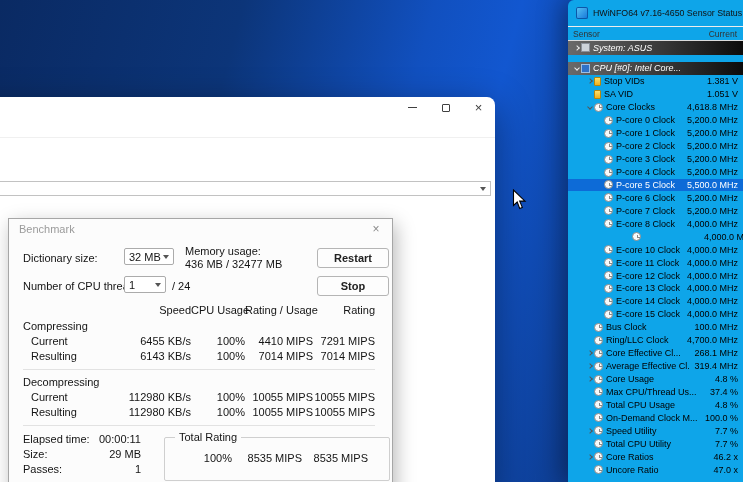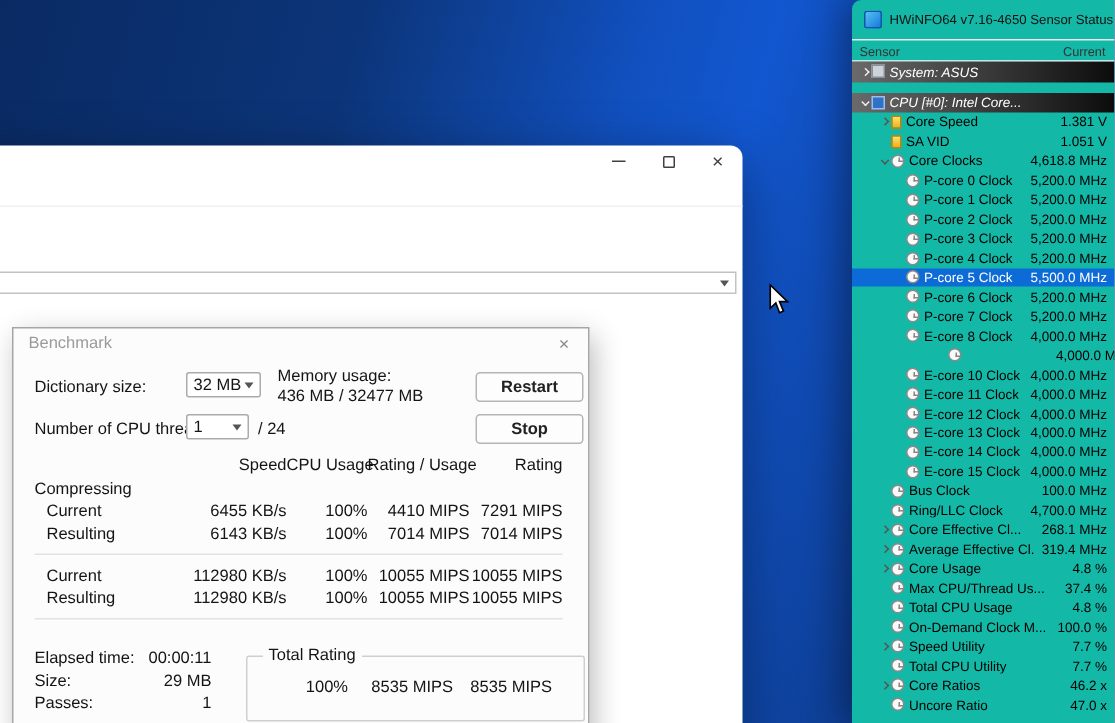--- a/index.html
+++ b/index.html
@@ -62,21 +62,21 @@
   .srow { display:flex; height:15px; align-items:center; }
   .srow .sv { margin-left:auto; }
 
   #total-rating { position:absolute; left:155px; top:212px; width:226px; height:50px;
     border:1px solid #cfcfcf; border-radius:2px; padding:0 2px; }
   #total-rating legend { margin-left:8px; padding:0 4px; font-size:11px; }
   .tr-row { display:grid; grid-template-columns:65px 70px 66px; margin-top:9px; }
   .tr-row div { text-align:right; white-space:nowrap; }
 
   
-  .hwinfo { position:absolute; left:568px; top:0; width:175px; height:482px; background:#14b8a6;
+  .hwinfo { position:absolute; left:568px; top:0; width:175px; height:482px; background:#0ea5e9;
     box-shadow:-6px 0 24px rgba(0,0,0,.35); border-radius:6px 0 0 0;
     display:flex; flex-direction:column; }
   .hw-title { height:26px; flex:none; display:flex; align-items:center; gap:5px; padding-left:8px; }
   .hw-icon { width:12px; height:12px; flex:none; border-radius:2px;
     background:linear-gradient(135deg,#5bc8f5 0%,#1273d8 100%); box-shadow:inset 0 0 0 1px #0b57a8; }
   .hw-title .t { font-size:8.8px; color:#111; white-space:nowrap; overflow:hidden; }
   .hw-colhead { height:15px; flex:none; display:flex; align-items:center; padding:0 6px 0 5px;
     border-top:1px solid #ededed; border-bottom:1px solid #dcdcdc; font-size:8.5px; color:#333; }
   .hw-colhead .c { margin-left:auto; }
   #hwinfo-rows { flex:1; overflow:hidden; font-size:9px; color:#000; }
@@ -172,20 +172,21 @@
         <div class="num">7291 MIPS</div>
       </div>
       <div class="trow">
         <div class="rl">Resulting</div>
         <div class="num">6143 KB/s</div>
         <div class="num">100%</div>
         <div class="num">7014 MIPS</div>
         <div class="num">7014 MIPS</div>
       </div>
       <div class="sep"></div>
+      <div class="sec">Decompressing</div>
       <div class="trow">
         <div class="rl">Current</div>
         <div class="num">112980 KB/s</div>
         <div class="num">100%</div>
         <div class="num">10055 MIPS</div>
         <div class="num">10055 MIPS</div>
       </div>
       <div class="trow">
         <div class="rl">Resulting</div>
         <div class="num">112980 KB/s</div>
@@ -244,21 +245,21 @@
           <span class="chev down"></span>
         </span>
         <span class="ic cpuicon"></span>
         <span class="hlabel">CPU [#0]: Intel Core...</span>
       </div>
       <div class="hrow" style="padding-left: 17px;">
         <span class="chevslot">
           <span class="chev right"></span>
         </span>
         <span class="ic vid"></span>
-        <span class="hlabel">Core Speed</span>
+        <span class="hlabel">Stop VIDs</span>
         <span class="hvalue">1.381 V</span>
       </div>
       <div class="hrow" style="padding-left: 17px;">
         <span class="chevslot"></span>
         <span class="ic vid"></span>
         <span class="hlabel">SA VID</span>
         <span class="hvalue">1.051 V</span>
       </div>
       <div class="hrow" style="padding-left: 17px;">
         <span class="chevslot">

